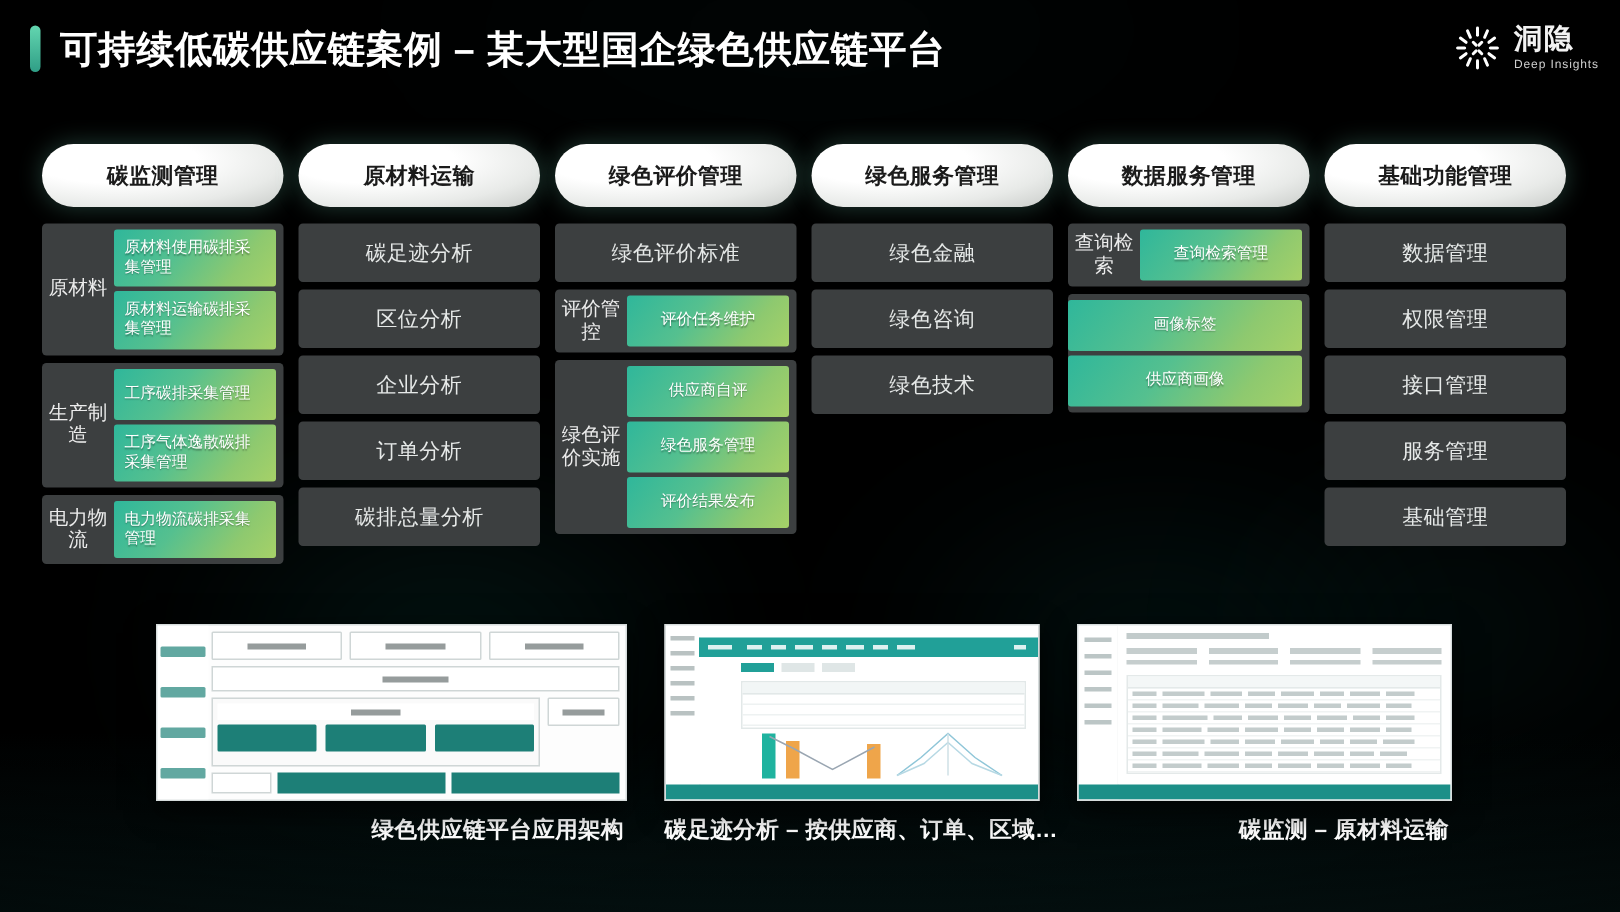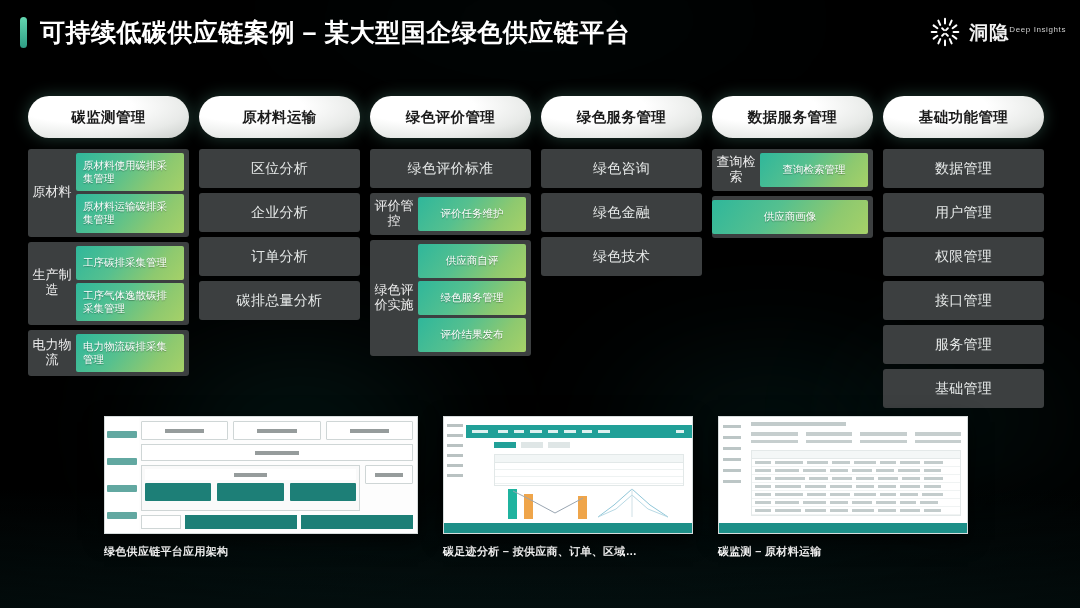--- a/index.html
+++ b/index.html
@@ -22,21 +22,21 @@
   .vig{position:absolute;inset:0;background:radial-gradient(ellipse 120% 90% at 50% 45%,rgba(0,0,0,0) 45%,rgba(0,0,0,.85) 100%);}
 
   
   .header{position:absolute;left:0;top:0;width:1080px;height:66px;}
   .accent-bar{position:absolute;left:20px;top:17px;width:7px;height:31px;border-radius:4px;
     background:linear-gradient(180deg,#63d6b0,#2f9e86);}
   .title{position:absolute;left:40px;top:16px;font-size:25px;font-weight:bold;letter-spacing:.5px;
     color:#ffffff;white-space:nowrap;}
   .logo{position:absolute;right:14px;top:13px;display:flex;align-items:center;gap:5px;}
   .logo-mark{width:38px;height:38px;position:relative;flex:none;}
-  .logo-txt{display:flex;flex-direction:row;line-height:1;}
+  .logo-txt{display:flex;flex-direction:column;line-height:1;}
   .logo-cn{font-size:19px;font-weight:bold;color:#f2f2f2;letter-spacing:1px;}
   .logo-en{font-size:8px;color:#cfcfcf;letter-spacing:.6px;margin-top:3px;}
 
   
   .cols{position:absolute;left:28px;top:96px;width:1026px;display:flex;gap:10px;}
   .col{width:161px;display:flex;flex-direction:column;}
   .pill{
     height:42px;border-radius:21px;display:flex;align-items:center;justify-content:center;
     background:radial-gradient(ellipse at 30% 25%,#ffffff 35%,#e8eae8 70%,#c9ccc9 100%);
     color:#1b1b1b;font-size:14.5px;font-weight:bold;letter-spacing:.4px;
@@ -56,21 +56,21 @@
     padding:6px 7px;min-height:22px;display:flex;align-items:center;
     text-shadow:0 1px 1px rgba(0,0,0,.35);
   }
   .leaf.center{justify-content:center;text-align:center;}
 
   
   .thumbs{position:absolute;left:0;top:416px;width:1080px;height:175px;}
   .thumb{position:absolute;}
   .shot{background:#fdfdfd;border:1px solid #d6dcdc;box-shadow:0 6px 18px rgba(0,0,0,.75);
     overflow:hidden;position:relative;}
-  .cap{text-align:left;font-size:11px;font-weight:bold;color:#ffffff;margin-top:10px;
+  .cap{text-align:right;font-size:15px;font-weight:bold;color:#ffffff;margin-top:10px;
     letter-spacing:.3px;white-space:nowrap;}
 
   
   .t1-side{position:absolute;left:0;top:0;bottom:0;width:34px;background:#fff;
     display:flex;flex-direction:column;justify-content:space-around;padding:4px 2px;box-sizing:border-box;}
   .t1-side i{display:block;height:7px;background:#2e8b82;opacity:.75;border-radius:1px;}
   .t1-body{position:absolute;left:36px;right:4px;top:4px;bottom:4px;display:flex;flex-direction:column;gap:4px;}
   .t1-row{display:flex;gap:5px;}
   .t1-box{flex:1;border:1px solid #cfd6d6;height:17px;border-radius:1px;background:#fff;
     display:flex;align-items:center;justify-content:center;}
@@ -182,20 +182,23 @@
       <div class="grp-label">电力物流</div>
       <div class="grp-items">
         <div class="leaf">电力物流碳排采集管理</div>
       </div>
     </div>
   </div>
 
   <div class="col">
     <div class="pill">原材料运输</div>
     <div class="group plain">
+        <div class="plain-item">碳足迹分析</div>
+      </div>
+    <div class="group plain">
         <div class="plain-item">区位分析</div>
       </div>
     <div class="group plain">
         <div class="plain-item">企业分析</div>
       </div>
     <div class="group plain">
         <div class="plain-item">订单分析</div>
       </div>
     <div class="group plain">
         <div class="plain-item">碳排总量分析</div>
@@ -219,52 +222,50 @@
         <div class="leaf center">供应商自评</div>
         <div class="leaf center">绿色服务管理</div>
         <div class="leaf center">评价结果发布</div>
       </div>
     </div>
   </div>
 
   <div class="col">
     <div class="pill">绿色服务管理</div>
     <div class="group plain">
+        <div class="plain-item">绿色金融</div>
+      </div>
+    <div class="group plain">
         <div class="plain-item">绿色咨询</div>
       </div>
     <div class="group plain">
-        <div class="plain-item">绿色金融</div>
-      </div>
-    <div class="group plain">
         <div class="plain-item">绿色技术</div>
       </div>
   </div>
 
   <div class="col">
     <div class="pill">数据服务管理</div>
     <div class="group">
       <div class="grp-label">查询检索</div>
       <div class="grp-items">
         <div class="leaf center">查询检索管理</div>
       </div>
     </div>
     <div class="group">
       <div class="grp-items">
+        <div class="leaf center">画像标签</div>
         <div class="leaf center">供应商画像</div>
       </div>
     </div>
   </div>
 
   <div class="col">
     <div class="pill">基础功能管理</div>
     <div class="group plain">
         <div class="plain-item">数据管理</div>
-      </div>
-    <div class="group plain">
-        <div class="plain-item">用户管理</div>
       </div>
     <div class="group plain">
         <div class="plain-item">权限管理</div>
       </div>
     <div class="group plain">
         <div class="plain-item">接口管理</div>
       </div>
     <div class="group plain">
         <div class="plain-item">服务管理</div>
       </div>

